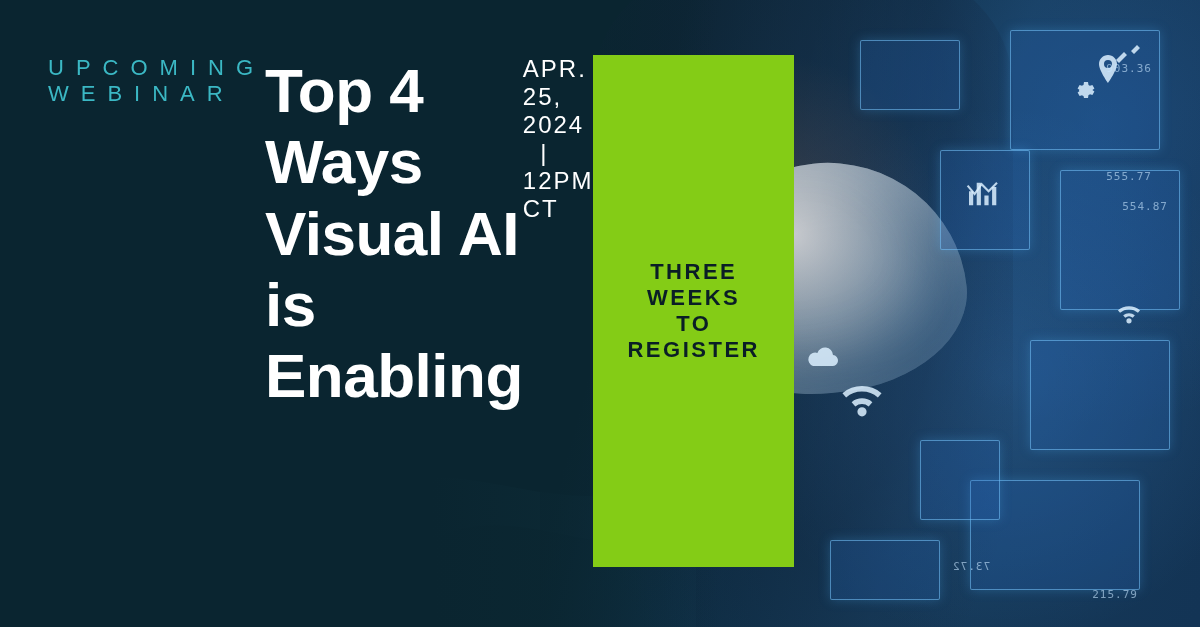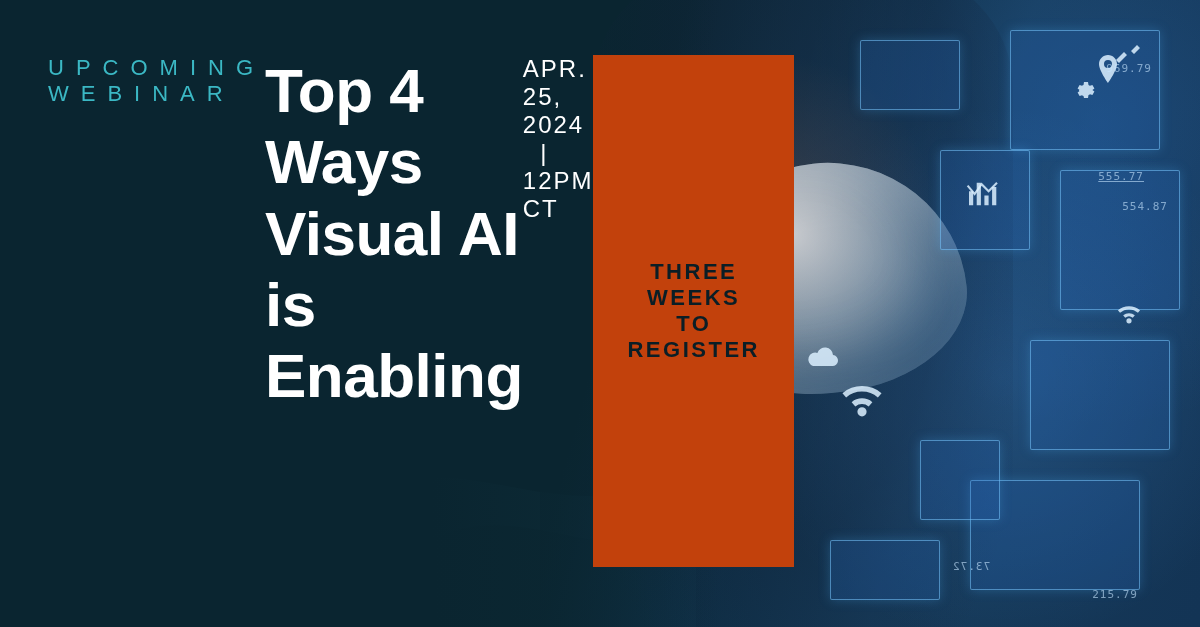--- a/index.html
+++ b/index.html
@@ -47,21 +47,21 @@
     }
     .datetime {
       color: #ffffff;
       font-size: 24px;
       letter-spacing: 2px;
       font-weight: 400;
       margin-bottom: 53px;
     }
     .cta-button {
       display: inline-block;
-      background: #c2410c;
+      background: #84cc16;
       color: #0a1e26;
       font-size: 22px;
       font-weight: 700;
       letter-spacing: 2.5px;
       padding: 20px 34px;
       border: none;
       cursor: pointer;
       width: fit-content;
       text-transform: uppercase;
     }
@@ -137,21 +137,21 @@
       position: absolute;
       color: rgba(200,230,255,0.6);
       font-size: 11px;
       font-family: monospace;
       letter-spacing: 1px;
     }
     .t1 { right: 48px; top: 62px; }
     .t2 { right: 32px; top: 200px; }
     .t3 { right: 62px; top: 560px; margin-top: 28px; }
     .t4 { right: 210px; top: 560px; transform: scaleX(-1); }
-    .t5 { right: 56px; top: 170px; text-decoration: underline; }
+    .t5 { right: 48px; top: 170px; }
     .wave-bg {
       position: absolute;
       left: 0;
       bottom: 0;
       width: 58%;
       height: 280px;
       z-index: 0;
       opacity: 0.5;
     }
     .wave-bg svg { width: 100%; height: 100%; }
@@ -222,21 +222,21 @@
       <svg width="24" height="24" viewBox="0 0 24 24">
           <path fill="currentColor" d="M12 8a4 4 0 100 8 4 4 0 000-8zm9.4 4l2-1.6-2-3.4-2.4.8a8 8 0 00-1.5-.9L17 4h-4l-.5 2.9c-.5.2-1 .5-1.5.9L8.6 7l-2 3.4 2 1.6v1l-2 1.6 2 3.4 2.4-.8c.5.4 1 .7 1.5.9L13 20h4l.5-2.9c.5-.2 1-.5 1.5-.9l2.4.8 2-3.4-2-1.6z"></path>
         </svg>
     </span>
     <span class="ui-icon i-tools">
       <svg width="24" height="24" viewBox="0 0 24 24">
           <path fill="currentColor" d="M21 3l-6 6 3 3 6-6-3-3zM3 21l8-8-3-3-8 8 3 3zm10-14l4 4"></path>
         </svg>
     </span>
 
-    <span class="panel-text t1">969.79</span>
+    <span class="panel-text t1">903.36</span>
     <span class="panel-text t2">554.87</span>
     <span class="panel-text t3">215.79</span>
     <span class="panel-text t4">73.72</span>
     <span class="panel-text t5">555.77</span>
   </div>
 
   <div class="left-fade"></div>
 
   <div class="left-content">
     <div class="eyebrow">UPCOMING WEBINAR</div>

